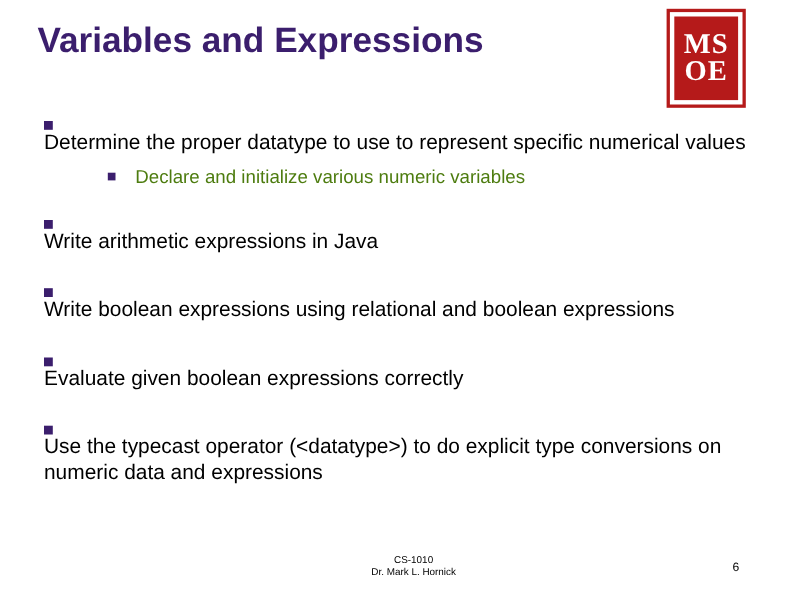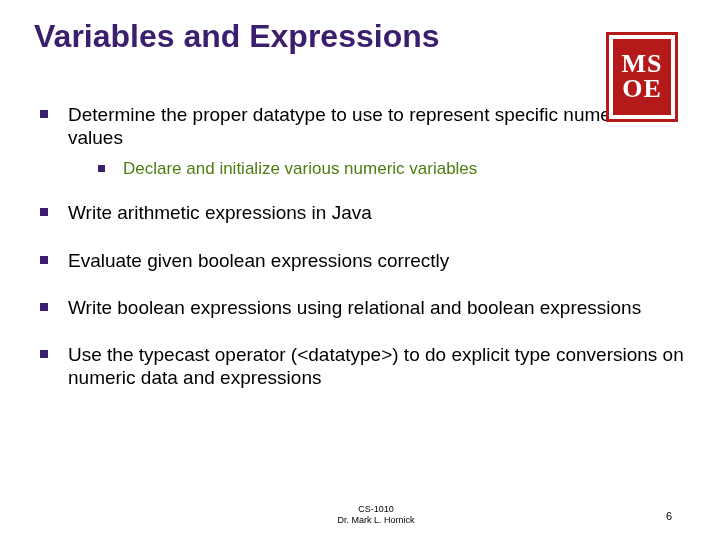--- a/index.html
+++ b/index.html
@@ -19,21 +19,21 @@
     border-radius: 26px;
   }
   .title {
     color: #3b1e6d;
     font-size: 32px;
     font-weight: bold;
     margin-bottom: 48px;
   }
   .logo {
     position: absolute;
-    top: 32px;
+    top: 8px;
     right: 54px;
     width: 60px;
     height: 90px;
   }
   .logo-outer {
     width: 72px;
     height: 90px;
     border: 3px solid #b51a1a;
     background: #fff;
     display: flex;
@@ -61,20 +61,21 @@
   .content {
     padding-left: 6px;
   }
   .item {
     display: flex;
     align-items: flex-start;
     margin-bottom: 24px;
     font-size: 19px;
     color: #000;
     line-height: 1.22;
+    flex-direction: column;
   }
   .bullet {
     width: 8px;
     height: 8px;
     background: #3b1e6d;
     border-radius: 0;
     flex-shrink: 0;
     margin-top: 7px;
     margin-right: 20px;
   }
@@ -141,26 +142,26 @@
       <div>Declare and initialize various numeric variables</div>
     </div>
 
     <div class="item">
       <div class="bullet"></div>
       <div class="item-text">Write arithmetic expressions in Java</div>
     </div>
 
     <div class="item">
       <div class="bullet"></div>
-      <div class="item-text">Evaluate given boolean expressions correctly</div>
+      <div class="item-text">Write boolean expressions using relational and boolean expressions</div>
     </div>
 
     <div class="item">
       <div class="bullet"></div>
-      <div class="item-text">Write boolean expressions using relational and boolean expressions</div>
+      <div class="item-text">Evaluate given boolean expressions correctly</div>
     </div>
 
     <div class="item">
       <div class="bullet"></div>
       <div class="item-text">Use the typecast operator (&lt;datatype&gt;) to do explicit type conversions on numeric data and expressions</div>
     </div>
 
   </div>
 
   <div class="footer">

